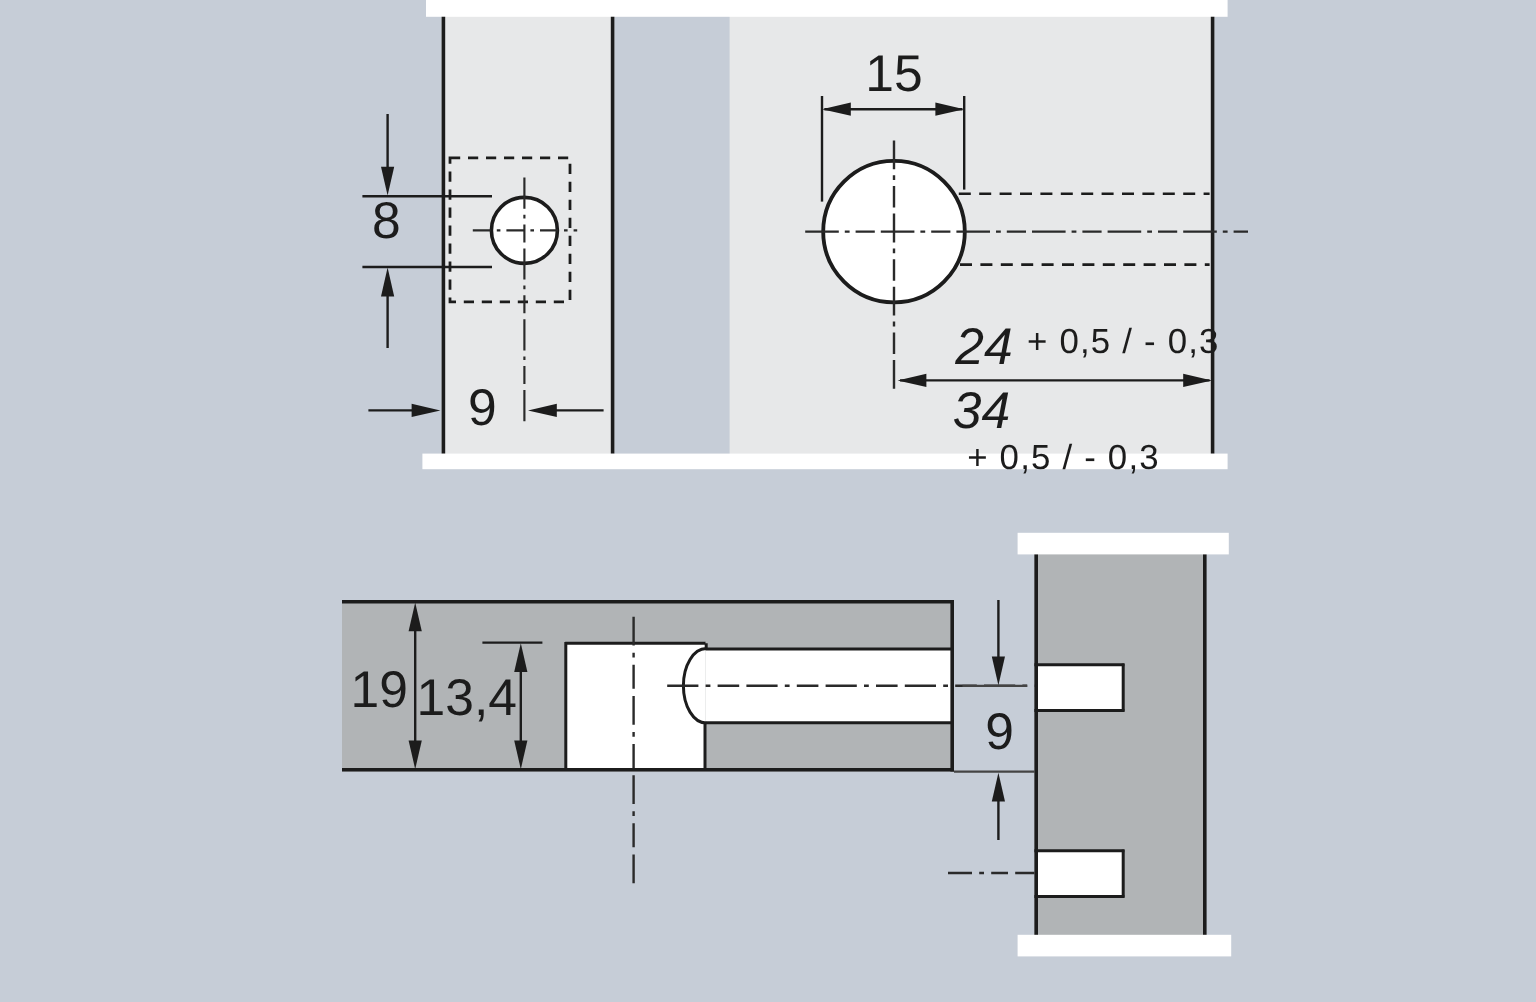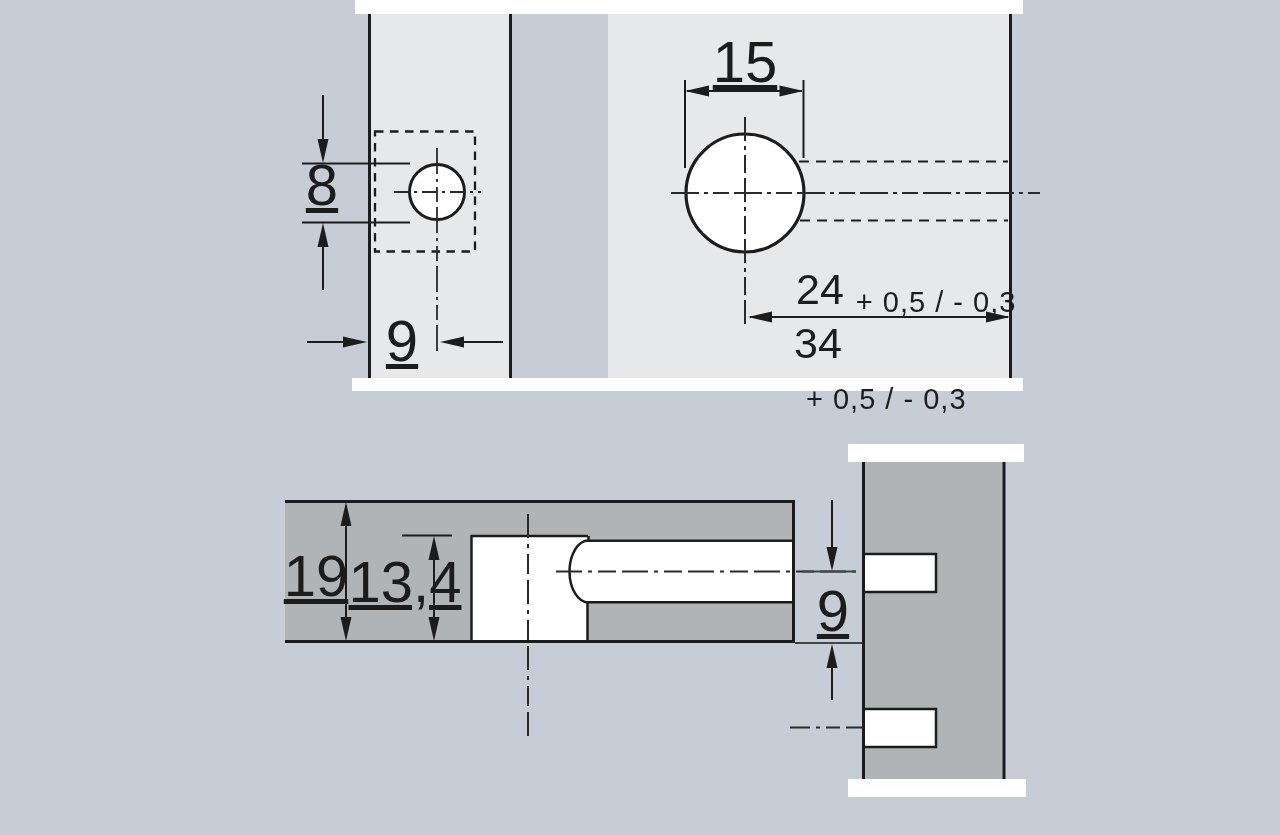--- a/index.html
+++ b/index.html
@@ -9,34 +9,33 @@
     width:1280px;height:835px;overflow:hidden;
   }
   .stage{
     position:relative;width:1280px;height:835px;
     background:var(--bg,#c6cdd7);
   }
   .stage svg{position:absolute;left:0;top:0;}
   .dim-label{
     position:absolute;
     color:var(--line,#1c1c1c);
-    font-size:58px;line-height:1;
+    font-size:43px;line-height:1;
     transform:translate(-50%,-50%);
     white-space:nowrap;
     letter-spacing:0px;
-    text-decoration:underline;
   }
   .dim-label-group{
     position:absolute;
     display:flex;align-items:flex-start;
     color:var(--line,#1c1c1c);
     white-space:nowrap;
   }
-  .dim-main{font-size:43px;line-height:1;}
-  .dim-tol{font-size:29px;line-height:1;margin-left:12px;margin-top:20px;letter-spacing:1px;}
+  .dim-main{font-size:43px;line-height:1;font-style:italic;}
+  .dim-tol{font-size:29px;line-height:1;margin-left:12px;margin-top:3px;letter-spacing:1px;}
 </style>
 </head>
 <body>
 
 <div class="stage">
 
   <svg width="1280" height="835" viewBox="0 0 1280 835">
 
     <g>
 
@@ -168,16 +167,16 @@
   <div class="dim-label-group" style="left:796px;top:268px;">
     <span class="dim-main">24</span>
     <span class="dim-tol">+ 0,5 / - 0,3</span>
   </div>
   <div class="dim-label-group" style="left:794px;top:322px;flex-direction:column;">
     <span class="dim-main">34</span>
     <span class="dim-tol">+ 0,5 / - 0,3</span>
   </div>
 
   <div class="dim-label" style="left:316px;top:576px;">19</div>
-  <div class="dim-label" style="left:405px;top:582px;">13,4</div>
+  <div class="dim-label" style="left:389px;top:582px;">13,4</div>
   <div class="dim-label" style="left:833px;top:611px;">9</div>
 
 </div>
 
 </body></html>

